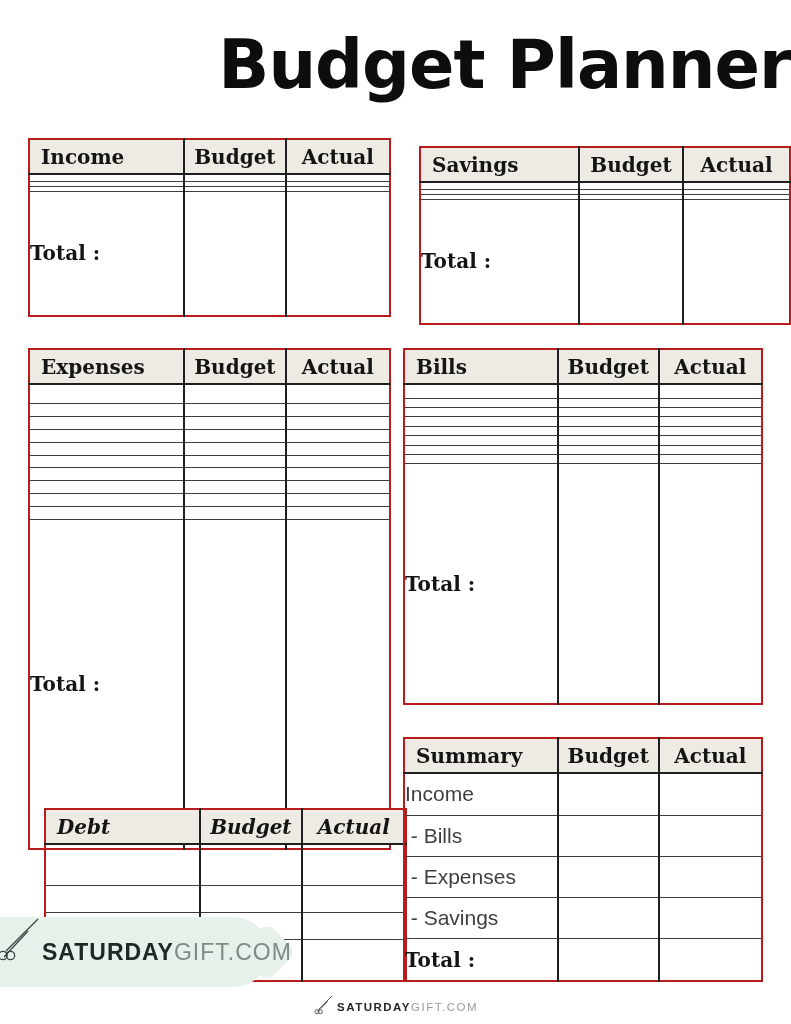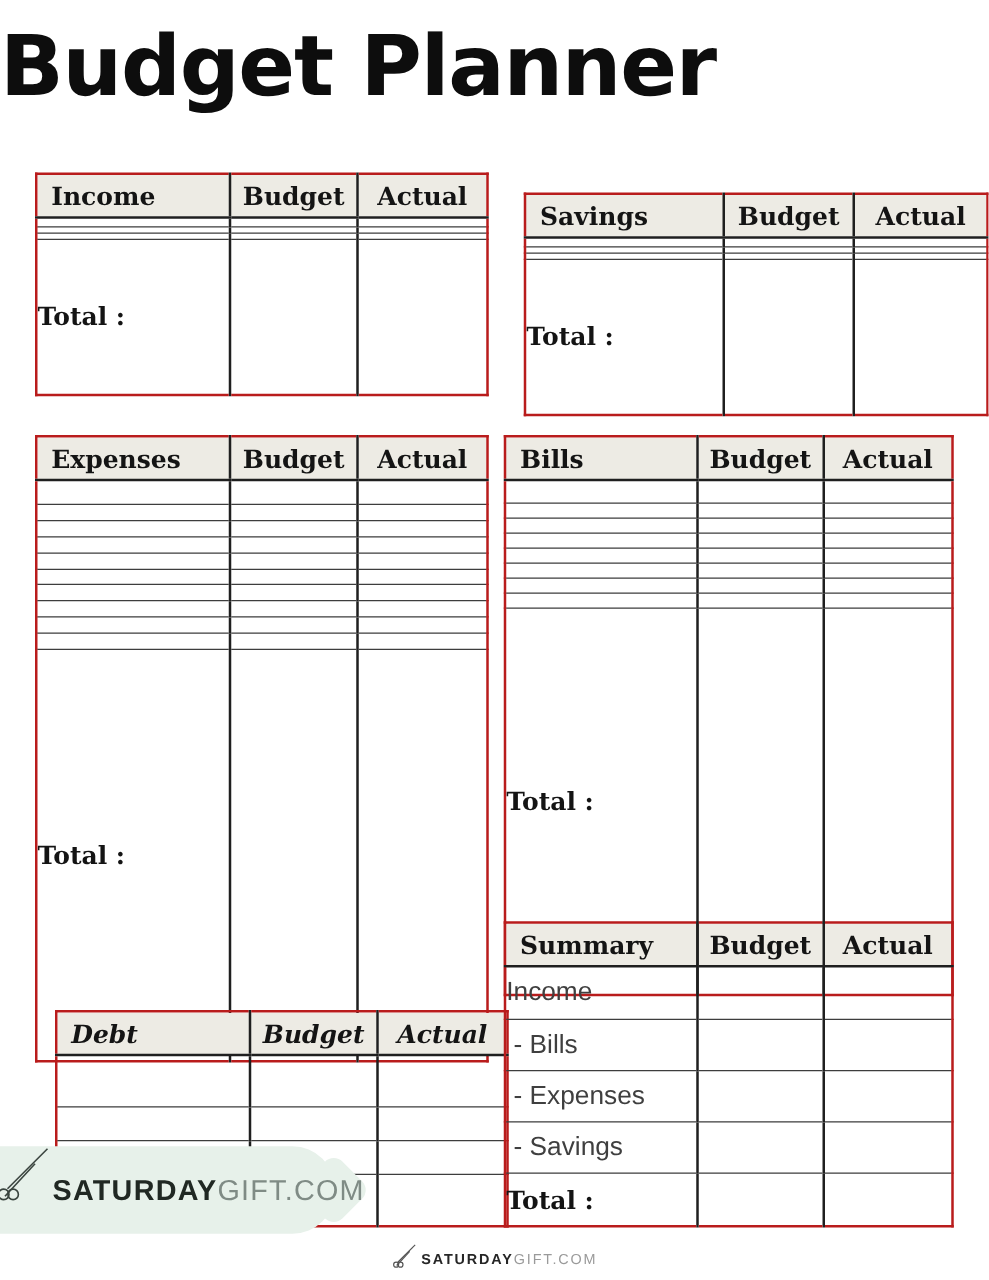--- a/index.html
+++ b/index.html
@@ -5,22 +5,22 @@
   html,body{margin:0;padding:0;background:#ffffff;}
   .page{
     position:relative;
     width:791px;height:1024px;
     background:#ffffff;
     font-family:"Liberation Sans", sans-serif;
     overflow:hidden;
   }
   
   .title{
-    position:absolute;top:14px;left:0;width:100%;
-    text-align:left;
+    position:absolute;top:26px;left:0;width:100%;
+    text-align:right;
     font-family:"DejaVu Sans", sans-serif;
     font-weight:700;
     font-size:67px;
     letter-spacing:-1px;
     color:#0d0d0d;
     margin:0;
   }
   
   .tbl{position:absolute;}
   .tbl table{
@@ -61,23 +61,23 @@
   }
   .total-cell{
     font-family:"DejaVu Serif", serif;
     font-weight:700;
     font-size:20px;
     color:#141414;
     padding-left:11px;
     text-align:left;
   }
   #t-income  {left:28px; top:138px; width:363px; height:179px;}
-  #t-savings {left:403px;top:154px; width:372px; height:179px;padding-left:16px;}
+  #t-savings {left:403px;top:146px; width:372px; height:179px;padding-left:16px;}
   #t-expenses{left:28px; top:348px; width:363px; height:502px;}
-  #t-bills   {left:403px;top:348px; width:360px; height:449px;}
+  #t-bills   {left:403px;top:348px; width:360px; height:357px;}
   #t-debt    {left:44px; top:808px; width:363px; height:174px;font-style:italic;}
   #t-summary {left:403px;top:737px; width:360px; height:245px;}
   
   .badge{
     position:absolute;
     left:0;top:917px;
     width:268px;height:70px;
     background:#e7f1ea;
     border-radius:0 34px 34px 0;
     z-index:5;

